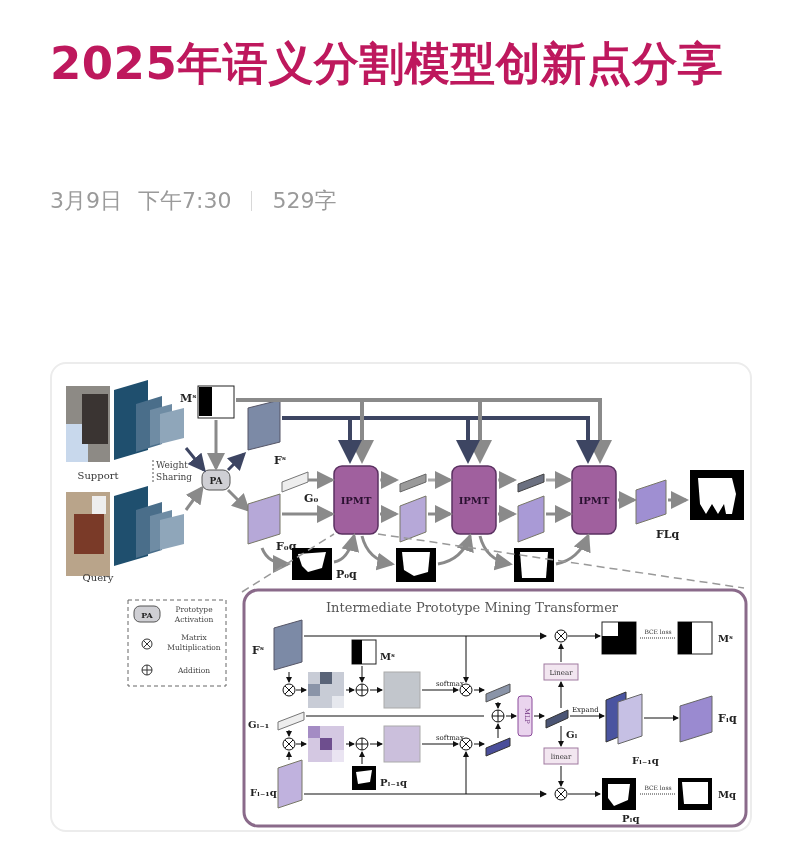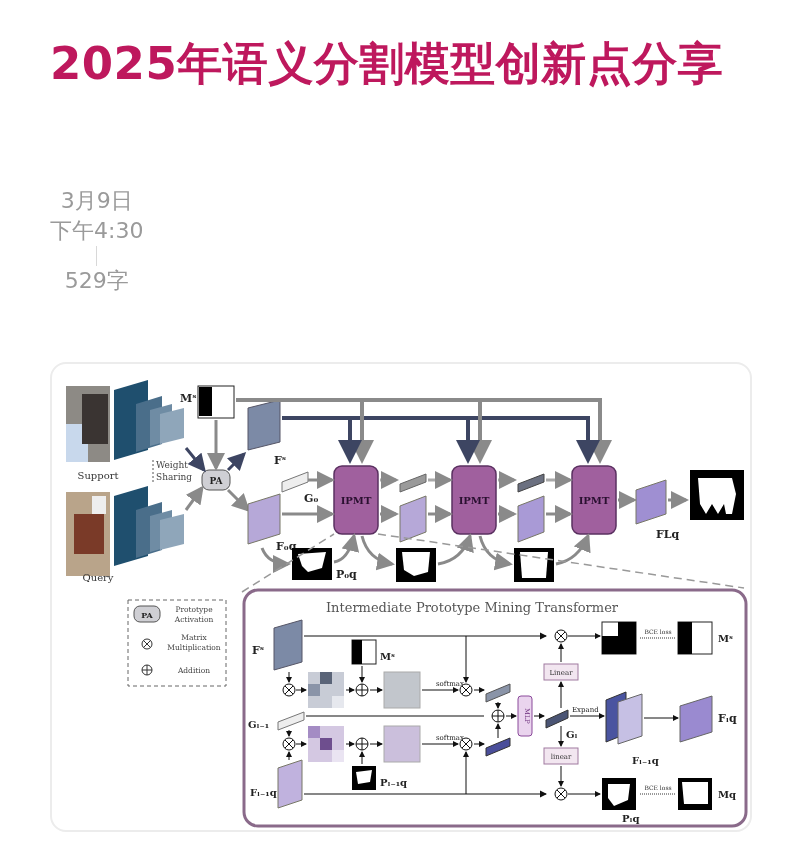--- a/index.html
+++ b/index.html
@@ -1,32 +1,32 @@
 <!DOCTYPE html>
 <html><head>
 <meta charset="utf-8">
 <style>
   html,body{margin:0;padding:0;background:#fff;}
   body{width:800px;height:846px;position:relative;overflow:hidden;font-family:"DejaVu Sans",sans-serif;}
   .title{position:absolute;left:50px;top:22px;width:700px;font-size:45px;font-weight:bold;line-height:84px;color:#be185d;letter-spacing:0.5px;}
-  .meta{position:absolute;left:50px;top:186px;font-size:22px;color:#9a9a9a;display:flex;align-items:center;flex-direction:column;}
+  .meta{position:absolute;left:50px;top:186px;font-size:22px;color:#9a9a9a;display:flex;align-items:center;}
   .meta .sep{display:inline-block;width:1px;height:20px;background:#d8d8d8;margin:0 20px;}
   .meta .gap{display:inline-block;width:16px;}
   .figure{position:absolute;left:50px;top:362px;width:698px;height:466px;border:2px solid #ececec;border-radius:16px;overflow:hidden;background:#fff;}
   svg text{font-family:"DejaVu Serif",serif;}
 </style>
 </head>
 <body>
 
 <div class="title">2025年语义分割模型创新点分享</div>
 
 <div class="meta">
   <span>3月9日</span>
   <span class="gap"></span>
-  <span>下午4:30</span>
+  <span>下午7:30</span>
   <span class="sep"></span>
   <span>529字</span>
 </div>
 
 <div class="figure">
 <svg width="698" height="466" viewBox="0 0 698 466" xmlns="http://www.w3.org/2000/svg">
   <defs>
     <marker id="ag" markerWidth="6" markerHeight="6" refX="5" refY="3" orient="auto">
           <path d="M0,0 L6,3 L0,6 z" fill="#8a8a8a"></path>
         </marker>

